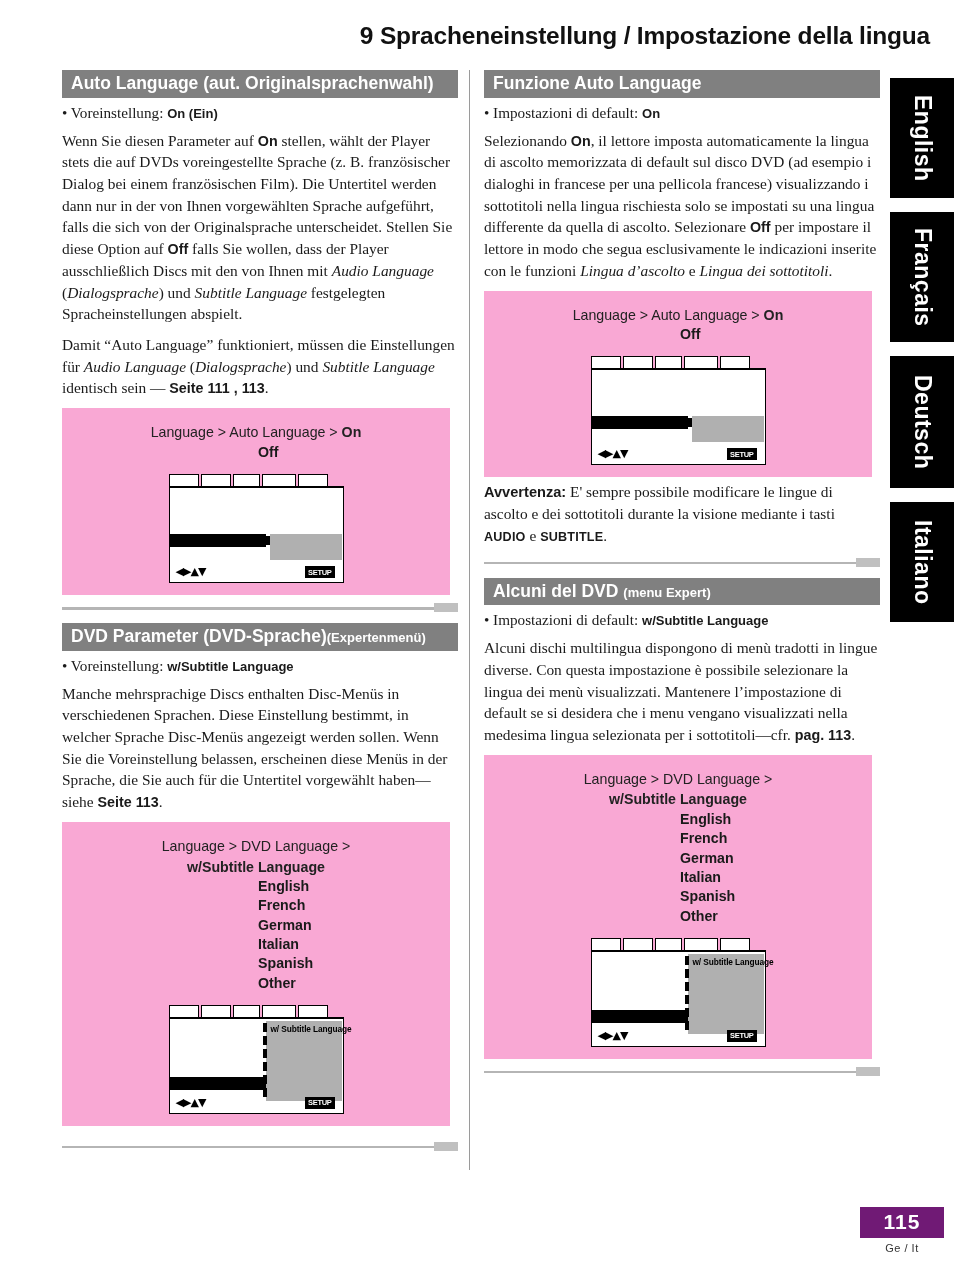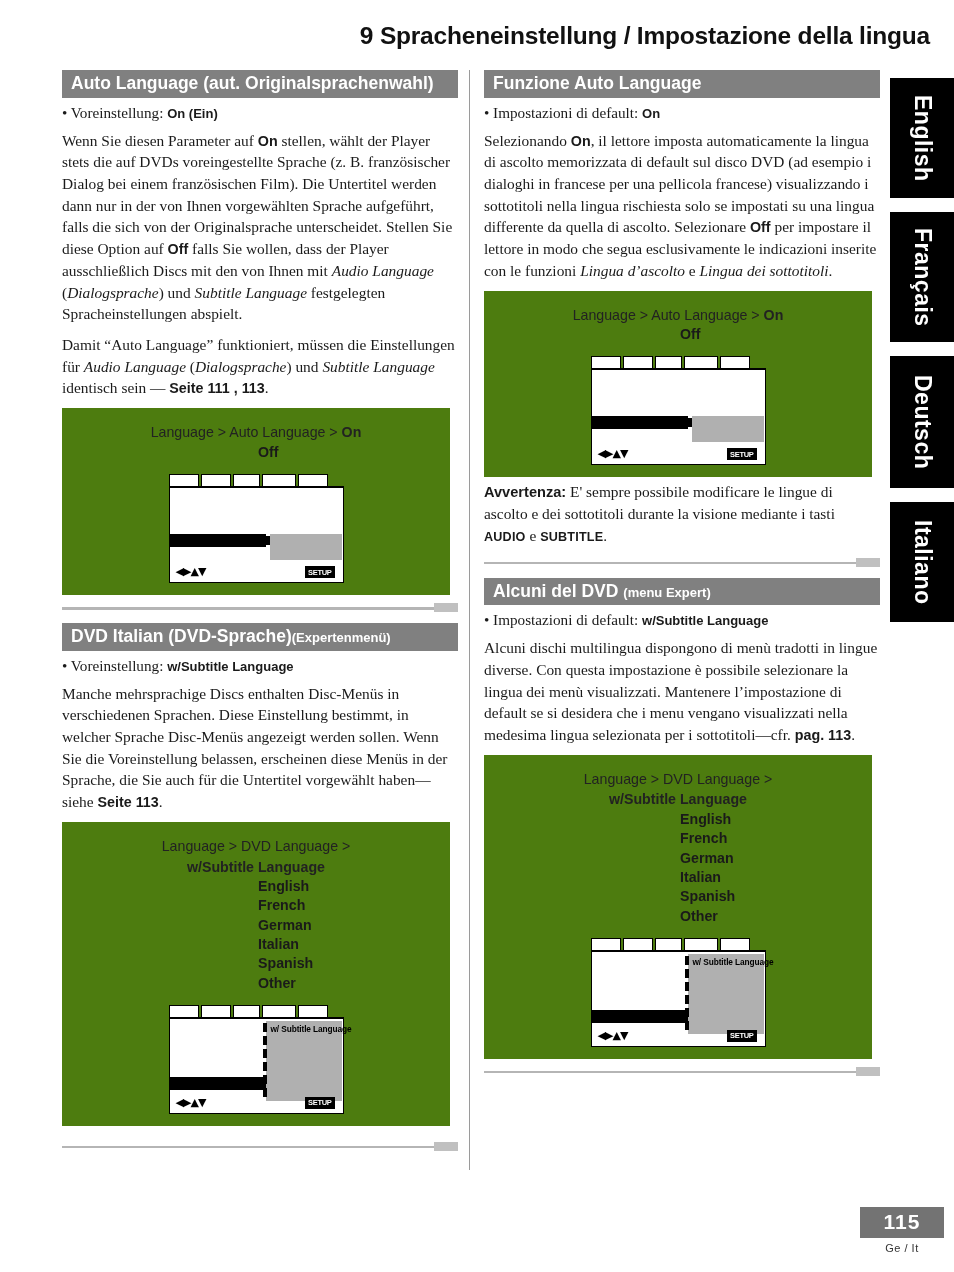--- a/index.html
+++ b/index.html
@@ -59,21 +59,21 @@
   .note b.lead{ font-family:"Liberation Sans", sans-serif; font-size:14.6px; font-weight:700;}
   .kbd{ font-family:"Liberation Sans", sans-serif; font-weight:700; font-size:12.6px; letter-spacing:0.2px;}
 
   
   .rule{ position:relative; height:14px; margin:6px 0 8px 0; }
   .rule .line{ position:absolute; left:0; right:0; top:6px; height:2.5px; background:#b5b5b5; }
   .rule .cap{ position:absolute; right:0; top:2px; width:24px; height:9px; background:#c0c0c0; }
 
   
   .illus{
-    background:#4d7c0f;
+    background:#f9a8d4;
     padding:14px 0 12px 0;
     margin:6px 8px 4px 0;
   }
   .illus .crumb{
     font-family:"Liberation Sans", sans-serif;
     font-size:14.2px; color:#222; text-align:center;
     line-height:1.45;
   }
   .illus .crumb .sel{ font-weight:700; }
   .illus .opts{
@@ -133,21 +133,21 @@
     font-weight:700; font-size:23px; letter-spacing:0.5px;
   }
   .lt-en{ height:120px; }
   .lt-fr{ height:130px; }
   .lt-de{ height:132px; }
   .lt-it{ height:120px; }
 
   
   .footer{ position:absolute; right:10px; bottom:18px; width:84px; text-align:center; }
   .footer .num{
-    background:#737373; color:#fff;
+    background:#701a75; color:#fff;
     font-family:"Liberation Sans", sans-serif; font-weight:700;
     font-size:21px; padding:3px 0 4px 0; letter-spacing:1px;
   }
   .footer .lbl{
     font-family:"Liberation Sans", sans-serif; font-size:11px;
     color:#333; margin-top:4px; letter-spacing:0.5px;
   }
 </style>
 </head>
 <body>
@@ -206,21 +206,21 @@
     </div>
   </div>
 
 
   <div class="rule">
     <div class="line"></div>
     <div class="cap"></div>
   </div>
 
   <div class="sec-head">
-    <span>DVD Italian (DVD-Sprache)</span><span class="sub">(Expertenmenü)</span>
+    <span>DVD Parameter (DVD-Sprache)</span><span class="sub">(Expertenmenü)</span>
   </div>
 
   <p class="bullet">
     <span>• Voreinstellung: </span><b>w/Subtitle Language</b>
   </p>
 
   <p class="para">
     <span>Manche mehrsprachige Discs enthalten Disc-Menüs in verschiedenen Sprachen. Diese Einstellung bestimmt, in welcher Sprache Disc-Menüs angezeigt werden sollen. Wenn Sie die Voreinstellung belassen, erscheinen diese Menüs in der Sprache, die Sie auch für die Untertitel vorgewählt haben—siehe </span><b>Seite 113</b><span>.</span>
   </p>
 

